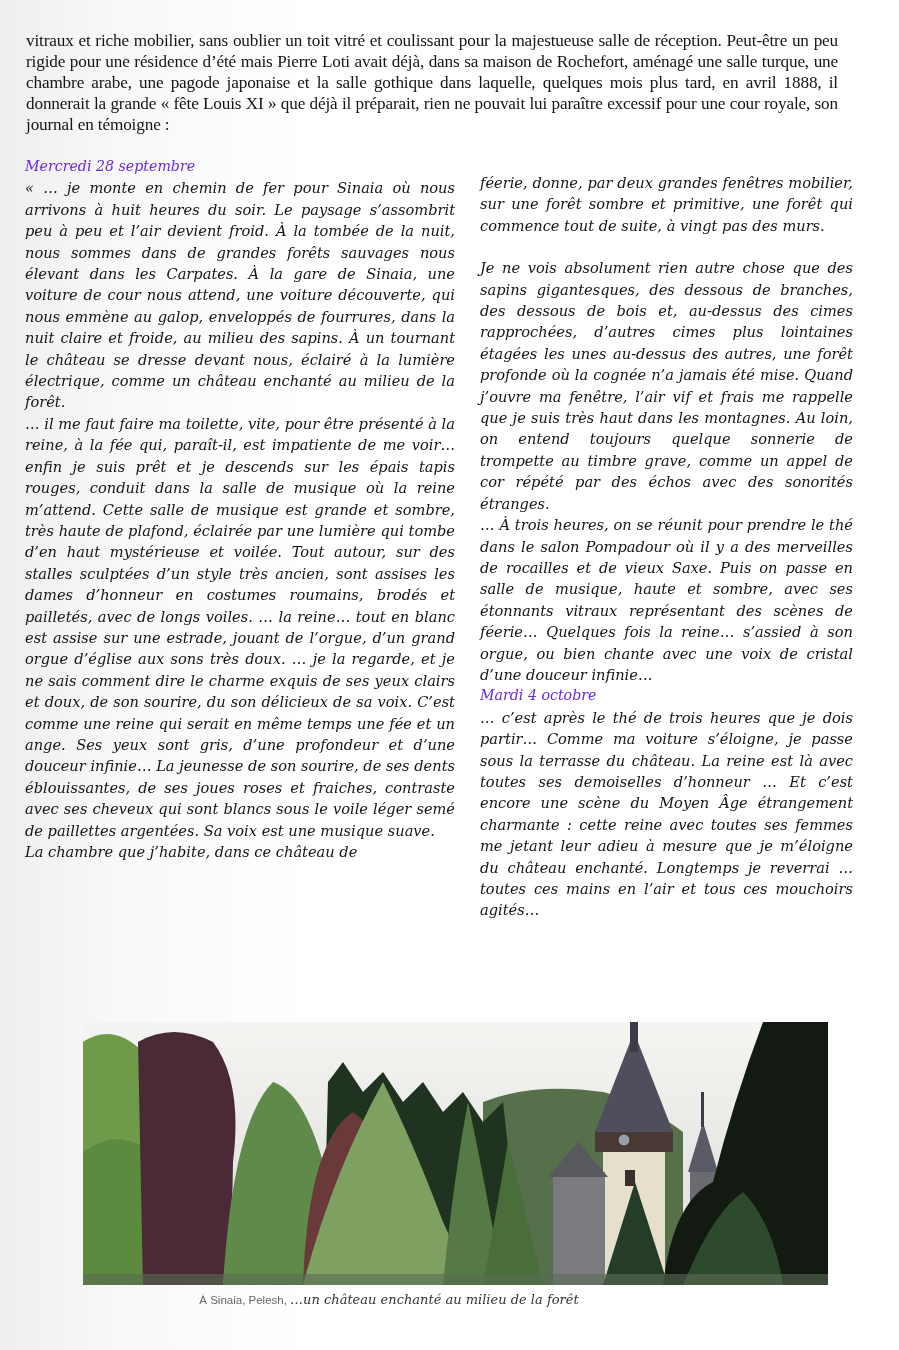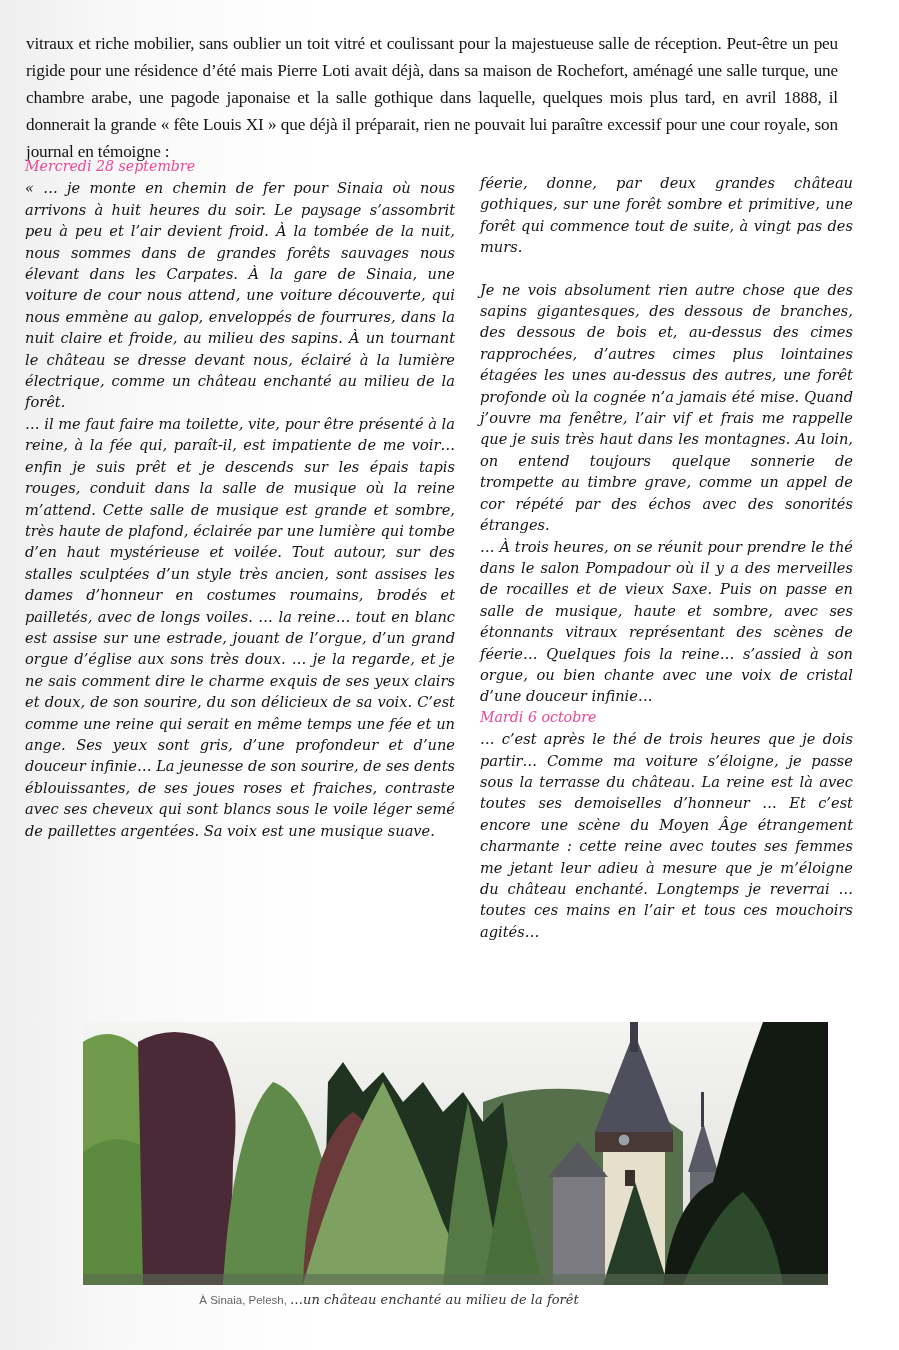--- a/index.html
+++ b/index.html
@@ -4,35 +4,35 @@
 <style>
   html, body { margin: 0; padding: 0; }
   body {
     width: 899px; height: 1350px; position: relative; overflow: hidden;
     background: linear-gradient(90deg, #eeeeee 0%, #f8f8f8 12%, #ffffff 35%, #ffffff 100%);
     color: #141414;
   }
   .intro {
     position: absolute; left: 26px; top: 30px; width: 812px;
     font-family: "Liberation Serif", serif;
-    font-size: 17.2px; line-height: 27px; text-align: justify;
+    font-size: 17.2px; line-height: 21px; text-align: justify;
     letter-spacing: -0.15px;
   }
   .intro p { margin: 0; }
   .col {
     position: absolute; top: 156px;
     font-family: "DejaVu Serif", serif;
     font-style: italic;
     font-size: 14.6px; line-height: 21.4px;
     text-align: justify;
   }
   .col.left { left: 25px; width: 430px; }
   .col.right { left: 480px; width: 373px; top: 172px; }
   .col p { margin: 0; }
-  .col .date { font-size: 14.2px; color: #ec4899; }
+  .col .date { font-size: 14.2px; color: #6d28d9; }
   .col .gap { margin-top: 21px; }
   .photo {
     position: absolute; left: 83px; top: 1022px; width: 745px; height: 263px;
     overflow: hidden;
     background: linear-gradient(180deg, #f6f6f6 0%, #ececec 30%, #d8d8d8 55%);
   }
   .caption {
     position: absolute; left: 0; width: 778px; top: 1292px; text-align: center;
     font-size: 13px; color: #333;
   }
@@ -43,27 +43,28 @@
 <body>
 
 <div class="intro">
   <p>vitraux et riche mobilier, sans oublier un toit vitré et coulissant pour la majestueuse salle de réception. Peut-être un peu rigide pour une résidence d’été mais Pierre Loti avait déjà, dans sa maison de Rochefort, aménagé une salle turque, une chambre arabe, une pagode japonaise et la salle gothique dans laquelle, quelques mois plus tard, en avril 1888, il donnerait la grande « fête Louis XI » que déjà il préparait, rien ne pouvait lui paraître excessif pour une cour royale, son journal en témoigne :</p>
 </div>
 
 <div class="col left">
   <p class="date">Mercredi 28 septembre</p>
   <p>« … je monte en chemin de fer pour Sinaia où nous arrivons à huit heures du soir. Le paysage s’assombrit peu à peu et l’air devient froid. À la tombée de la nuit, nous sommes dans de grandes forêts sauvages nous élevant dans les Carpates. À la gare de Sinaia, une voiture de cour nous attend, une voiture découverte, qui nous emmène au galop, enveloppés de fourrures, dans la nuit claire et froide, au milieu des sapins. À un tournant le château se dresse devant nous, éclairé à la lumière électrique, comme un château enchanté au milieu de la forêt.</p>
   <p>… il me faut faire ma toilette, vite, pour être présenté à la reine, à la fée qui, paraît-il, est impatiente de me voir… enfin je suis prêt et je descends sur les épais tapis rouges, conduit dans la salle de musique où la reine m’attend. Cette salle de musique est grande et sombre, très haute de plafond, éclairée par une lumière qui tombe d’en haut mystérieuse et voilée. Tout autour, sur des stalles sculptées d’un style très ancien, sont assises les dames d’honneur en costumes roumains, brodés et pailletés, avec de longs voiles. … la reine… tout en blanc est assise sur une estrade, jouant de l’orgue, d’un grand orgue d’église aux sons très doux. … je la regarde, et je ne sais comment dire le charme exquis de ses yeux clairs et doux, de son sourire, du son délicieux de sa voix. C’est comme une reine qui serait en même temps une fée et un ange. Ses yeux sont gris, d’une profondeur et d’une douceur infinie… La jeunesse de son sourire, de ses dents éblouissantes, de ses joues roses et fraiches, contraste avec ses cheveux qui sont blancs sous le voile léger semé de paillettes argentées. Sa voix est une musique suave.</p>
+  <p>La chambre que j’habite, dans ce château de</p>
 </div>
 
 <div class="col right">
-  <p>féerie, donne, par deux grandes château gothiques, sur une forêt sombre et primitive, une forêt qui commence tout de suite, à vingt pas des murs.</p>
+  <p>féerie, donne, par deux grandes fenêtres mobilier, sur une forêt sombre et primitive, une forêt qui commence tout de suite, à vingt pas des murs.</p>
   <p class="gap">Je ne vois absolument rien autre chose que des sapins gigantesques, des dessous de branches, des dessous de bois et, au-dessus des cimes rapprochées, d’autres cimes plus lointaines étagées les unes au-dessus des autres, une forêt profonde où la cognée n’a jamais été mise. Quand j’ouvre ma fenêtre, l’air vif et frais me rappelle que je suis très haut dans les montagnes. Au loin, on entend toujours quelque sonnerie de trompette au timbre grave, comme un appel de cor répété par des échos avec des sonorités étranges.</p>
   <p>… À trois heures, on se réunit pour prendre le thé dans le salon Pompadour où il y a des merveilles de rocailles et de vieux Saxe. Puis on passe en salle de musique, haute et sombre, avec ses étonnants vitraux représentant des scènes de féerie… Quelques fois la reine… s’assied à son orgue, ou bien chante avec une voix de cristal d’une douceur infinie…</p>
-  <p class="date">Mardi 6 octobre</p>
+  <p class="date">Mardi 4 octobre</p>
   <p>… c’est après le thé de trois heures que je dois partir… Comme ma voiture s’éloigne, je passe sous la terrasse du château. La reine est là avec toutes ses demoiselles d’honneur … Et c’est encore une scène du Moyen Âge étrangement charmante : cette reine avec toutes ses femmes me jetant leur adieu à mesure que je m’éloigne du château enchanté. Longtemps je reverrai … toutes ces mains en l’air et tous ces mouchoirs agités…</p>
 </div>
 
 <div class="photo">
   <svg width="745" height="263" viewBox="0 0 745 263" xmlns="http://www.w3.org/2000/svg">
     <defs>
       <linearGradient id="sky" x1="0" y1="0" x2="0" y2="1">
         <stop offset="0" stop-color="#f4f4f2"></stop>
         <stop offset="1" stop-color="#dcdcd8"></stop>
       </linearGradient>

